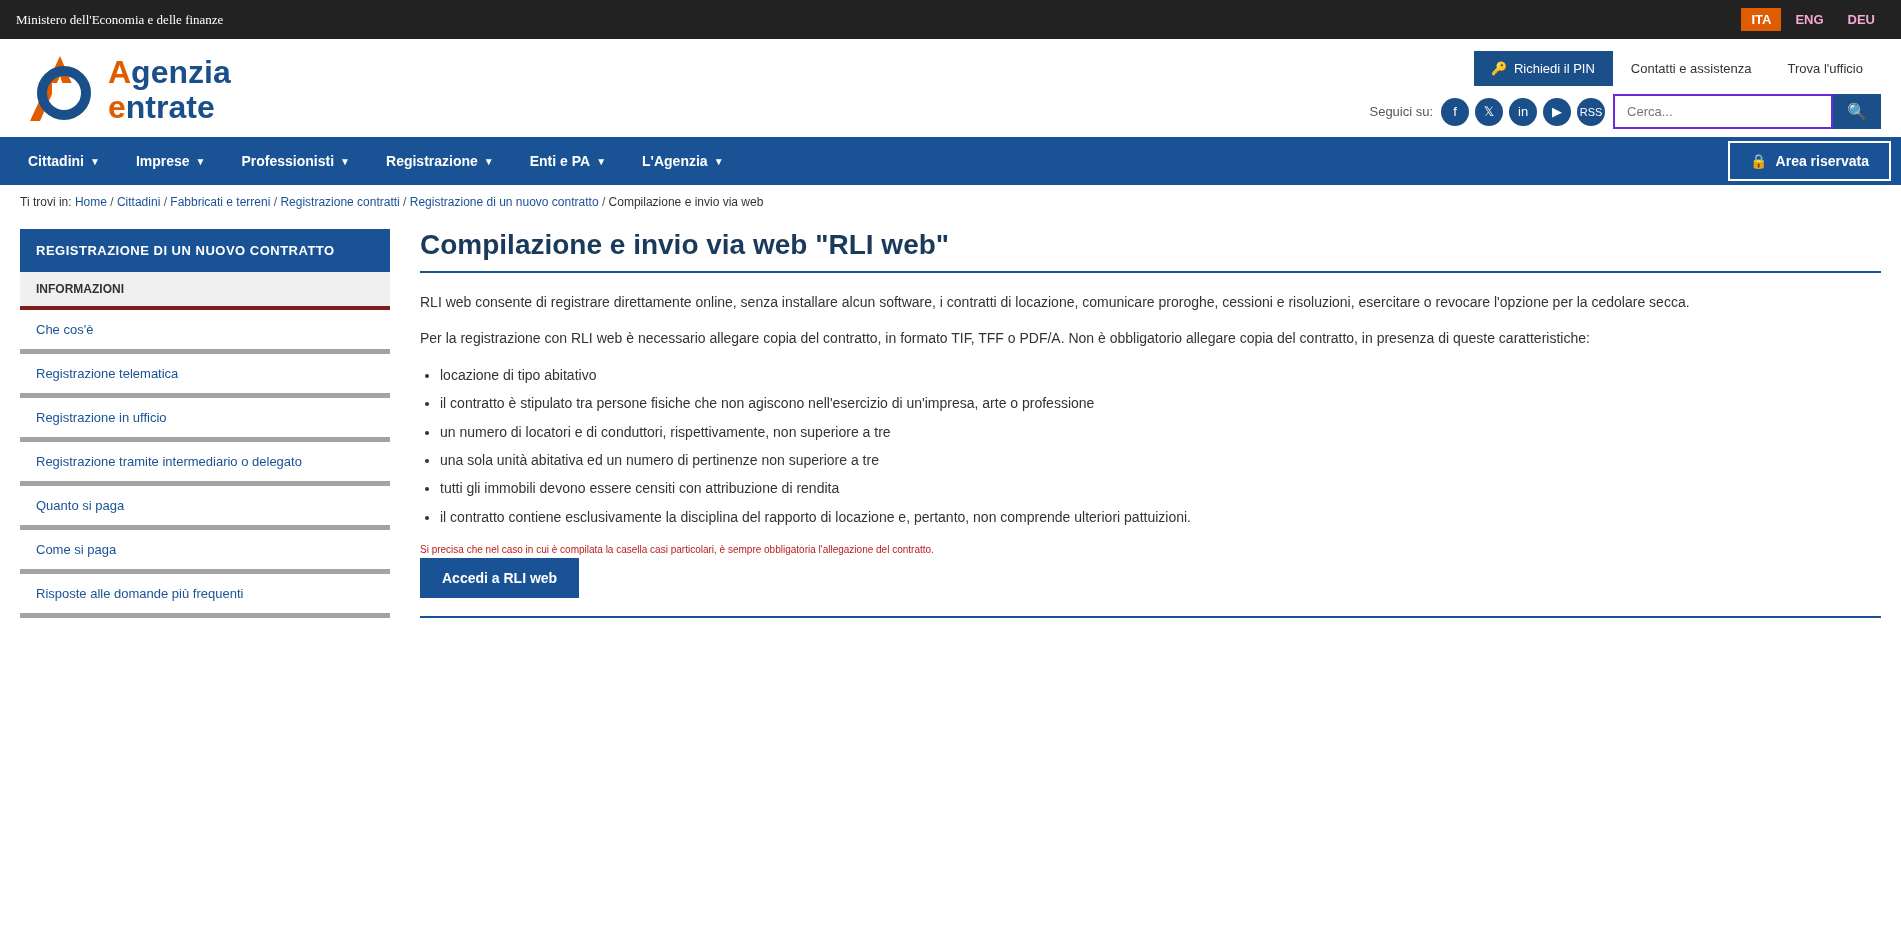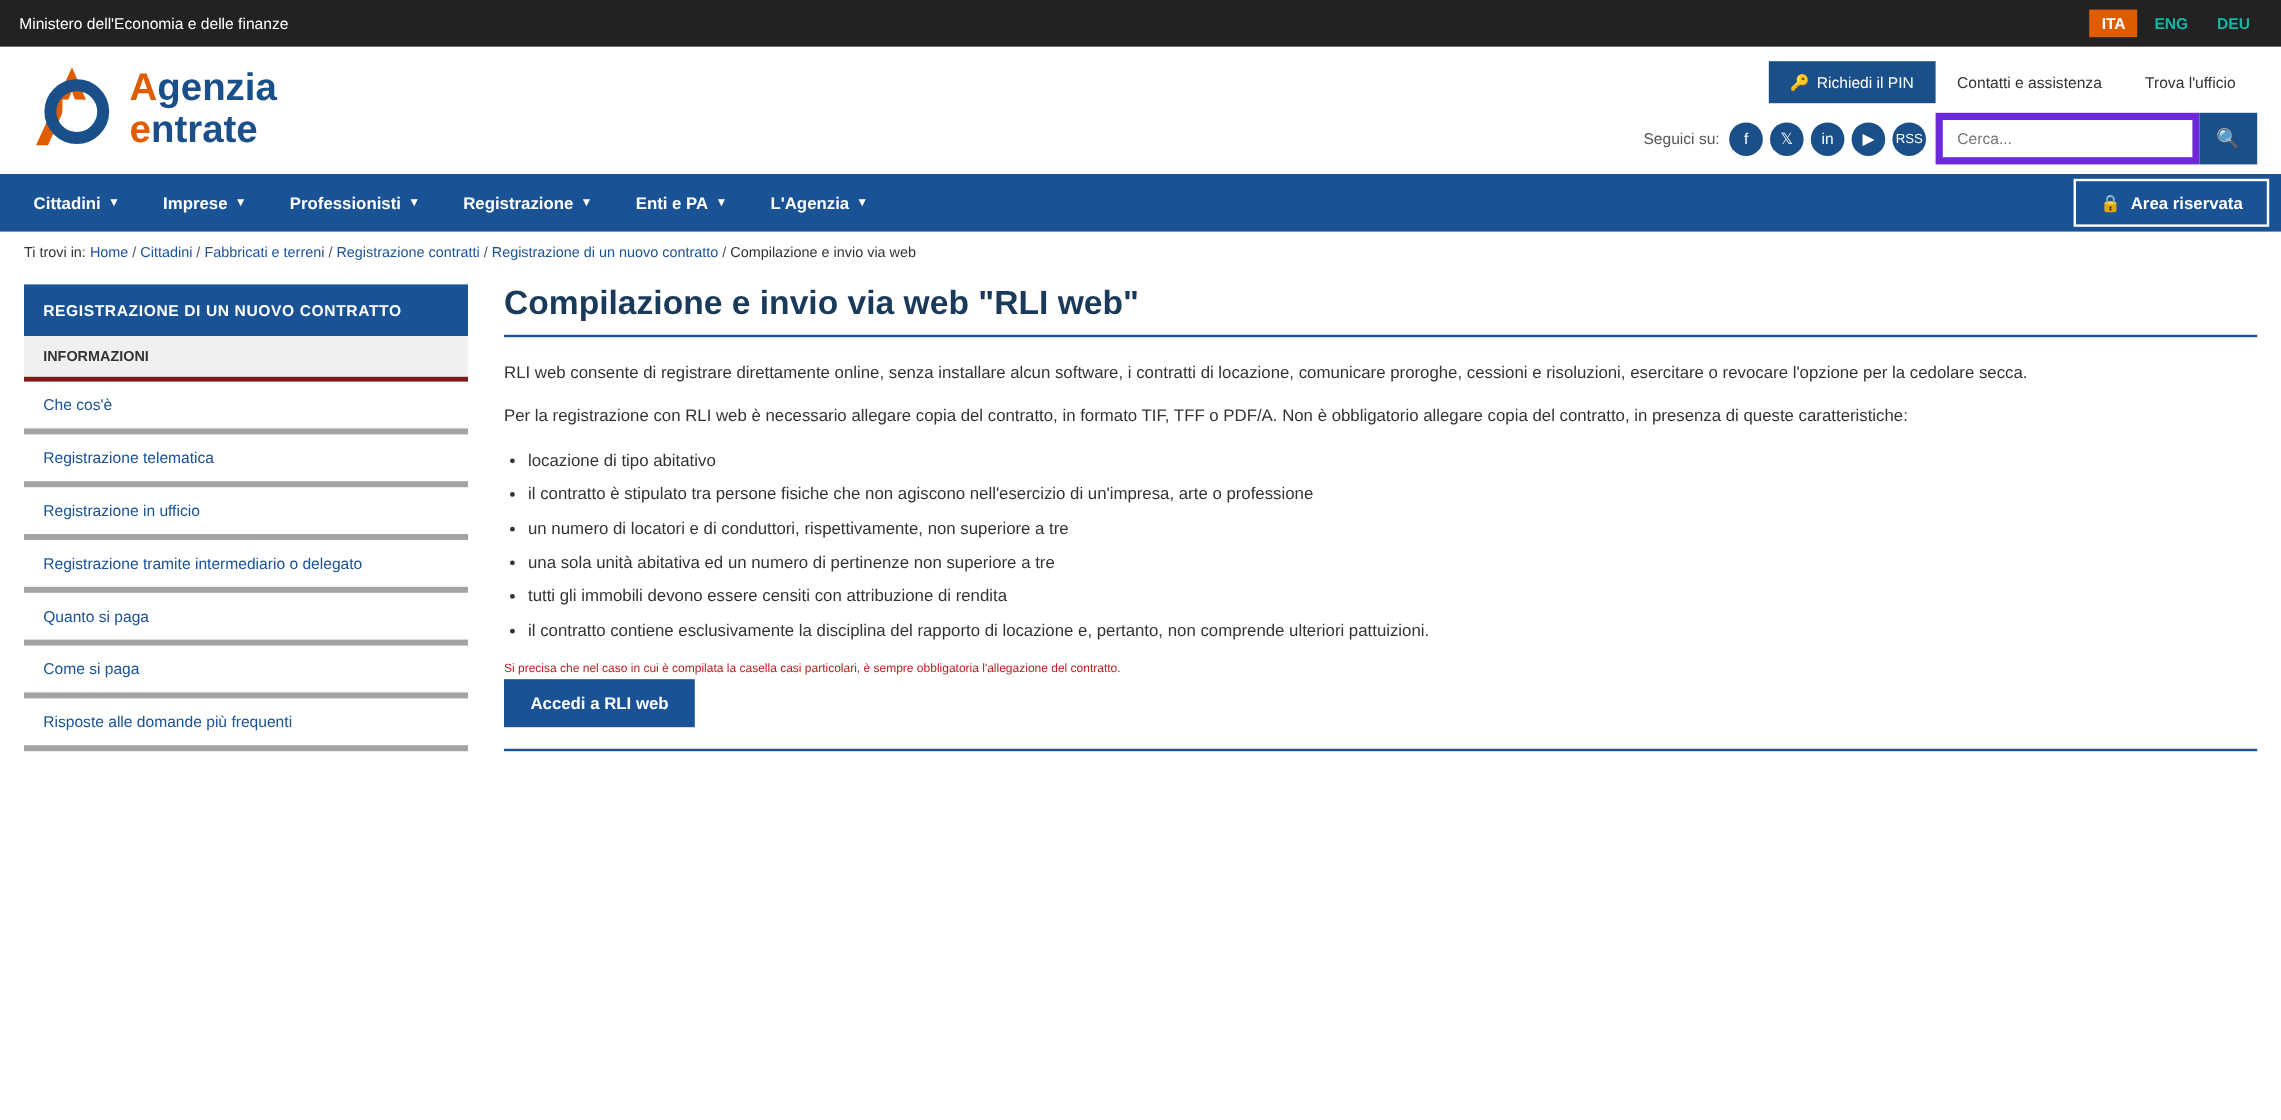--- a/index.html
+++ b/index.html
@@ -7,30 +7,30 @@
 
     
     .top-bar {
       background: #222;
       color: #fff;
       padding: 8px 16px;
       display: flex;
       justify-content: space-between;
       align-items: center;
     }
-    .top-bar-title { font-size: 13px; }
+    .top-bar-title { font-size: 13px; font-family: Liberation Serif, serif; }
     .lang-switcher { display: flex; gap: 4px; }
     .lang-btn {
       padding: 4px 10px;
       font-size: 13px;
       font-weight: bold;
       cursor: pointer;
       border: none;
       background: transparent;
-      color: #14b8a6;
+      color: #f9a8d4;
     }
     .lang-btn.active { background: #e05c00; color: #ffffff; }
 
     
     .header {
       background: #fff;
       padding: 12px 20px 8px 20px;
       display: flex;
       justify-content: space-between;
       align-items: flex-start;
@@ -61,21 +61,21 @@
       background: #1a4f8a;
       border-radius: 50%;
       display: flex; align-items: center; justify-content: center;
       color: #fff;
       font-size: 13px;
       cursor: pointer;
     }
     .search-bar { display: flex; }
     .search-input {
       padding: 8px 12px;
-      border: 6px solid #6d28d9;
+      border: 2px solid #6d28d9;
       font-size: 13px;
       width: 220px;
       outline: none;
     }
     .search-btn {
       background: #1a4f8a;
       border: none;
       padding: 8px 14px;
       color: #fff;
       cursor: pointer;

